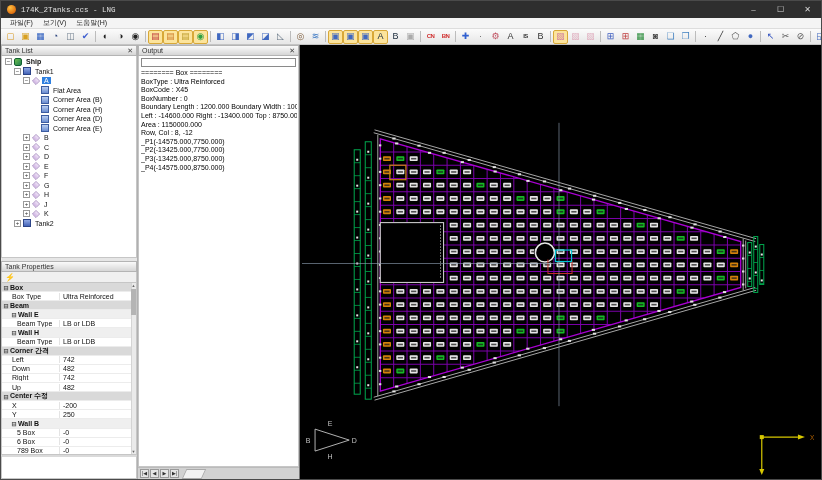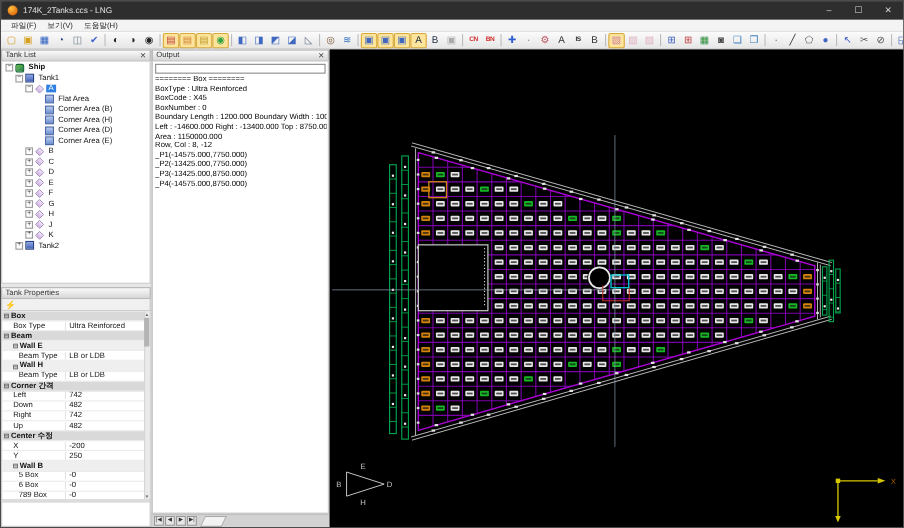--- a/index.html
+++ b/index.html
@@ -3,21 +3,21 @@
 <meta charset="utf-8">
 <style>
   * { box-sizing: border-box; margin:0; padding:0; }
   html,body { width:822px; height:480px; overflow:hidden; background:#000; }
   body { font-family:"Liberation Sans", sans-serif; font-size:7px; }
   .window { width:822px; height:480px; display:flex; flex-direction:column; border:1px solid #4a4a4a; background:#f0f0f0; }
 
   
   .titlebar { flex:0 0 17px; height:17px; background:#2e2e2e; display:flex; align-items:center; }
   .app-icon { width:9px; height:9px; border-radius:50%; background:radial-gradient(circle at 35% 30%, #ffc040, #e07010 70%, #a04000); margin:0 5px 0 6px; }
-  .title-text { color:#e0e0e0; font-size:7.5px; }
+  .title-text { color:#e0e0e0; font-size:7.5px;font-family:Liberation Mono, monospace; }
   .tb-spacer { flex:1; }
   .tb-btn { width:27px; height:17px; display:flex; align-items:center; justify-content:center; color:#d8d8d8; font-size:8px; }
 
   
   .menubar { flex:0 0 10px; background:#f4f4f4; border-bottom:1px solid #ddd; display:flex; align-items:center; padding-left:4px; }
   .menu-item { padding:0 5px; color:#222; font-size:7px; }
 
   
   .toolbar { flex:0 0 16px; background:linear-gradient(#fbfbfb,#e6e6e6); border-bottom:1px solid #c4c4c4; display:flex; align-items:center; padding-left:2px; overflow:hidden; }
   .tbtn { flex:0 0 15px; width:15px; height:14px; display:flex; align-items:center; justify-content:center; font-size:9px; line-height:9px; border:1px solid transparent; border-radius:2px; }

